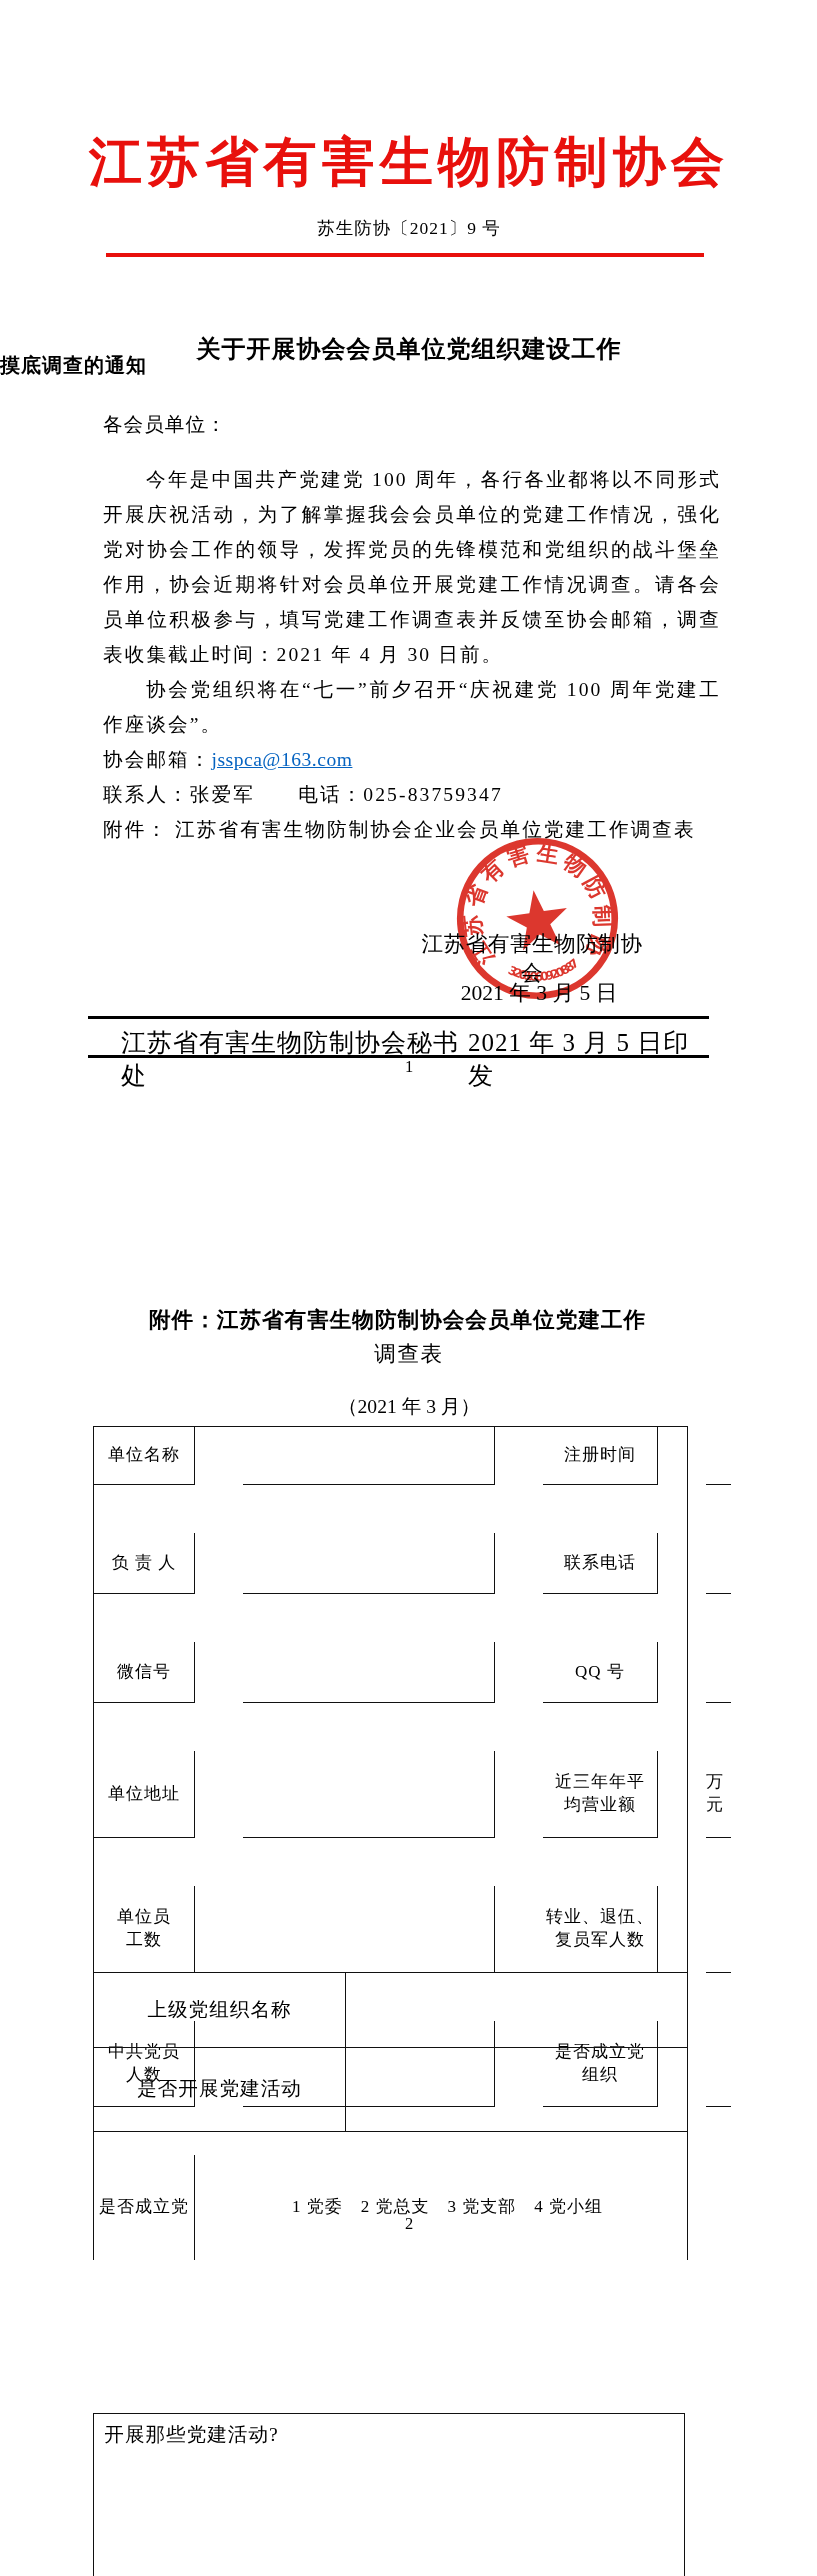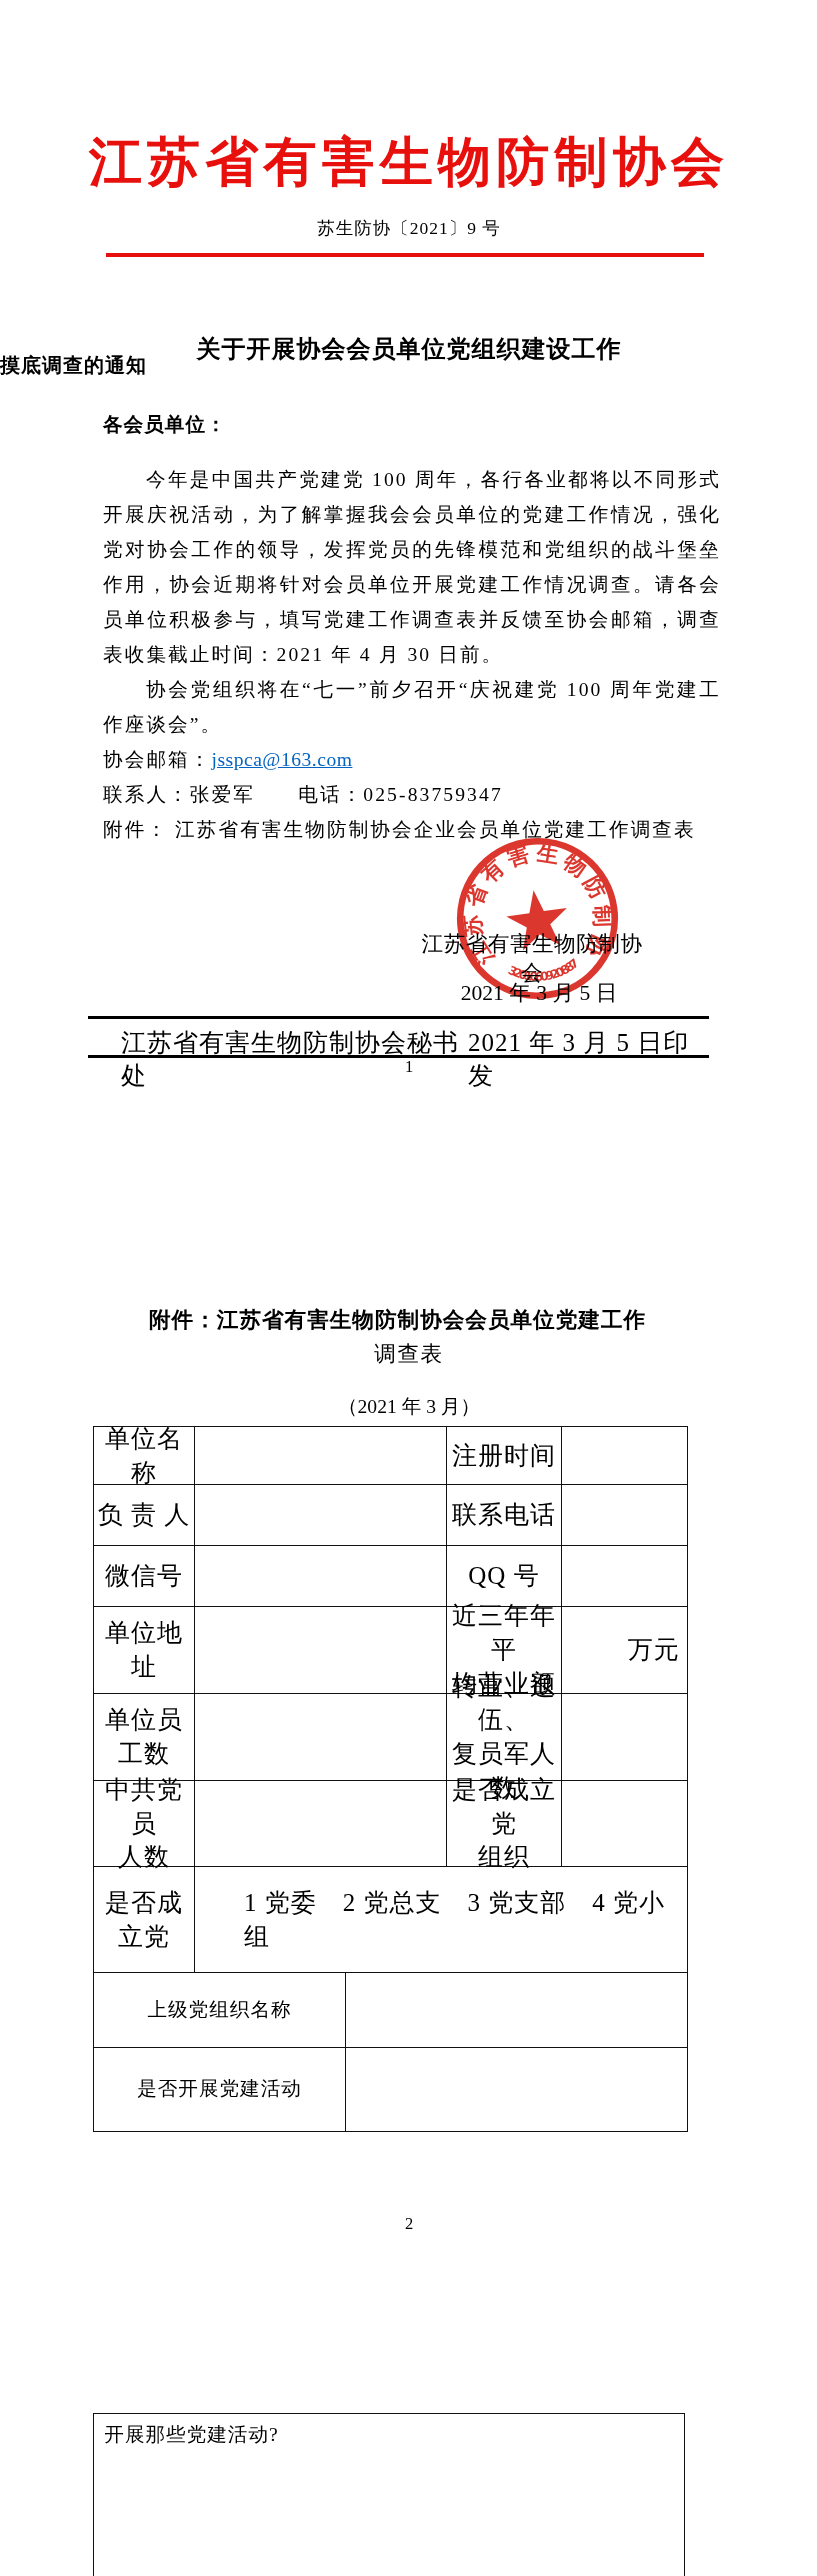--- a/index.html
+++ b/index.html
@@ -10,21 +10,21 @@
   
   .org-title { position:absolute; top:127px; left:0; width:100%; text-align:center;
     font-size:53px; font-weight:bold; color:#e8100c; letter-spacing:5.2px; white-space:nowrap; }
   .doc-number { position:absolute; top:216px; left:0; width:100%; text-align:center;
     font-size:17.5px; letter-spacing:1px; }
   .red-rule { position:absolute; top:253px; left:106px; width:598px; height:4.1px; background:#e8100c; }
   .doc-title1 { position:absolute; top:301px; left:0; width:100%; text-align:center;
     font-size:24px; font-weight:bold; letter-spacing:1px;margin-top:32px; }
   .doc-title2 { position:absolute; top:352px; left:0; width:100%; text-align:left;
     font-size:20px; font-weight:bold; letter-spacing:1px; }
-  .salutation { position:absolute; top:411px; left:103px; font-size:19.6px; letter-spacing:1px;font-weight:bold; }
+  .salutation { position:absolute; top:411px; left:103px; font-size:19.6px; letter-spacing:1px; }
   .body-block { position:absolute; top:462px; left:103px; width:618px;
     font-size:19.6px; line-height:35px; letter-spacing:2.1px; text-align:justify; }
   .body-block p.indent { text-indent:43px; }
   .link { color:#0563c1; text-decoration:underline; letter-spacing:0.5px; cursor:pointer; }
   .signer { position:absolute; top:929px; left:411px; width:242px; text-align:center;
     font-size:21.6px; letter-spacing:0.5px; }
   .sign-date { position:absolute; top:978px; left:436px; width:206px; text-align:center; font-size:21.6px; }
   .seal { position:absolute; left:452px; top:833px; width:171px; height:171px;
     mix-blend-mode:multiply; opacity:.92; }
   .footer-rule { position:absolute; left:88px; width:621px; height:2.6px; background:#000; }
@@ -32,21 +32,21 @@
     justify-content:space-between; font-size:25px; letter-spacing:1px; padding:0 5.2px 0 33px; }
   .page-num { position:absolute; top:1057px; left:0; width:100%; text-align:center; font-size:16.5px; }
 
   
   .attach-h1 { position:absolute; top:148px; left:101px; font-size:21.6px; font-weight:bold; letter-spacing:1px;padding-left:48px; }
   .attach-h2 { position:absolute; top:182px; left:0; width:100%; text-align:center;
     font-size:21.6px; font-weight:normal; letter-spacing:1.5px; }
   .attach-h3 { position:absolute; top:236px; left:0; width:100%; text-align:center; font-size:19.6px; }
   .tableA { position:absolute; top:269px; left:93px; width:595px; border:1.5px solid #111; border-bottom:none;
     display:grid; grid-template-columns:101px 252px 115px 1fr;
-    grid-template-rows:58px 61px 61px 87px 87px 86px 105px; font-size:25px; }
+    grid-template-rows:58px 61px 61px 87px 87px 86px 105px; font-size:17px;gap:48px; }
   .tableB { position:absolute; top:815px; left:93px; width:595px; border:1.5px solid #111;
     display:grid; grid-template-columns:252px 1fr; grid-template-rows:75px 83px; font-size:19.6px; }
   .c { border-right:1px solid #111; border-bottom:1px solid #111; display:flex;
     align-items:center; justify-content:center; text-align:center; line-height:1.35; letter-spacing:1px; }
   .c.nr { border-right:none; }
   .c.nb { border-bottom:none; }
   .c.options { grid-column:2 / 5; justify-content:flex-start; text-align:left; padding-left:49px; }
   .c.unit { justify-content:flex-end; padding-right:7.2px; }
 
   

